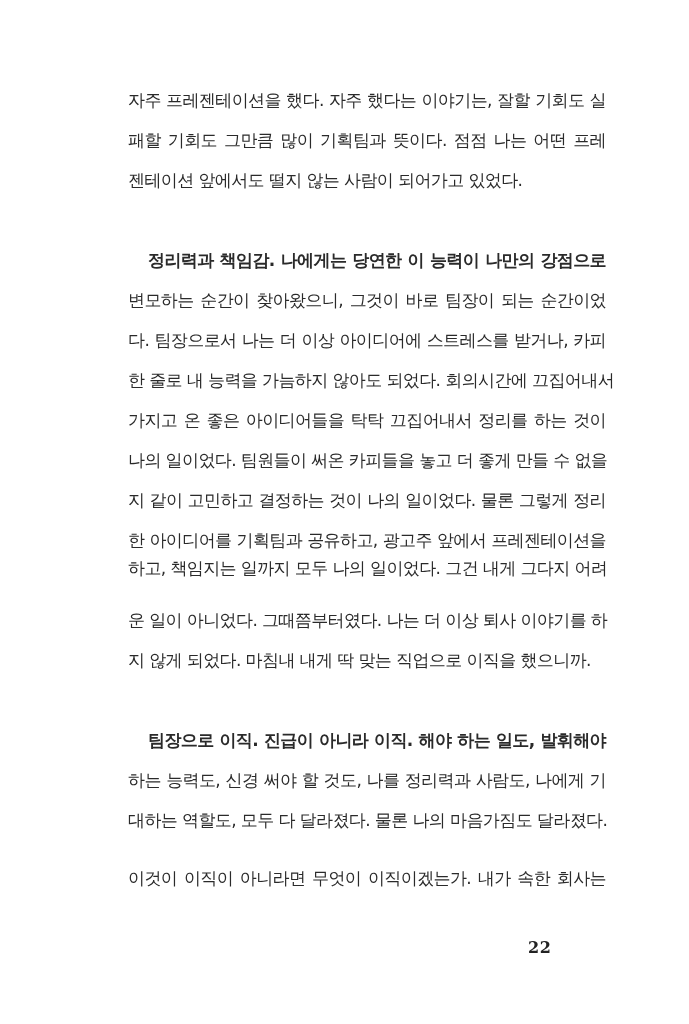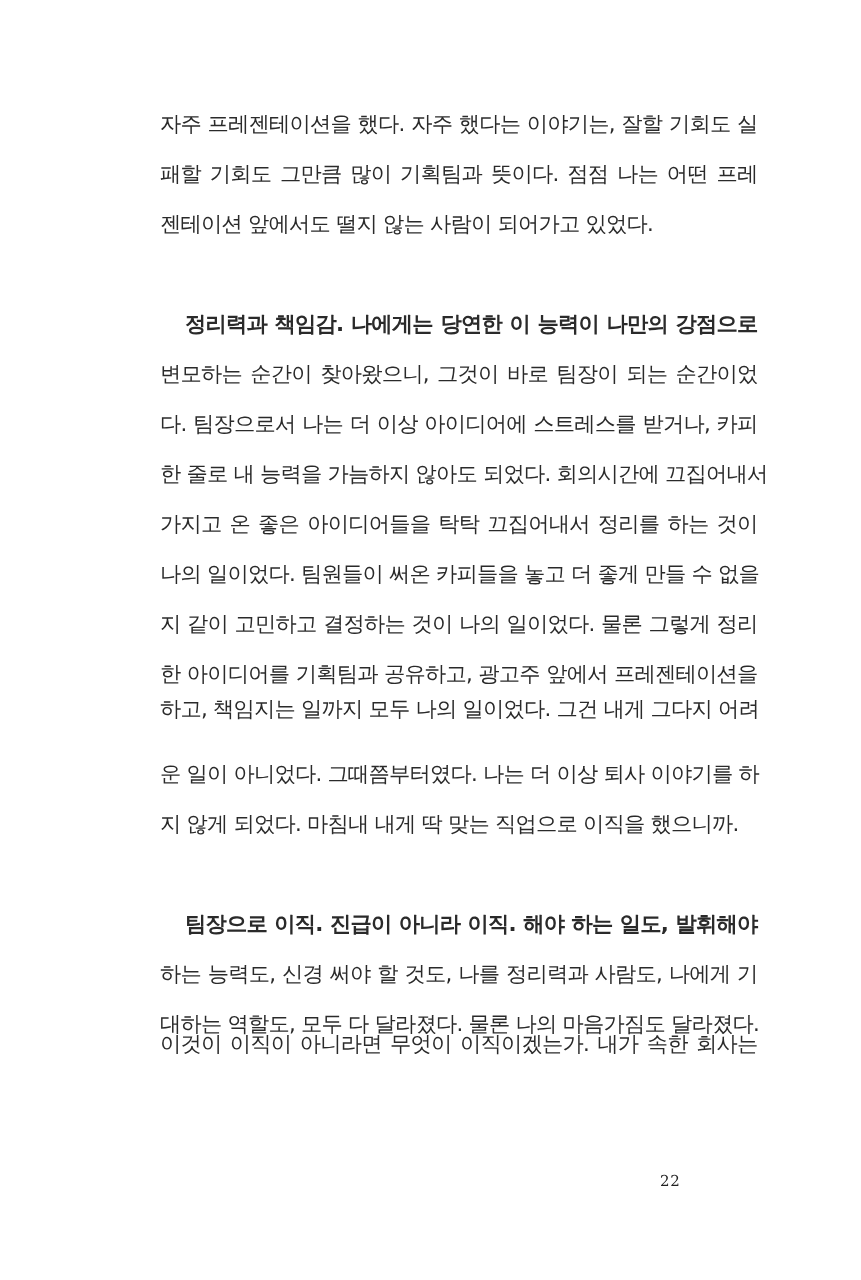--- a/index.html
+++ b/index.html
@@ -39,22 +39,22 @@
     .line.indent {
       left: 100px;
       width: 458px;
       font-weight: bold;
     }
     .page-number {
       position: absolute;
       left: 528px;
       top: 938px;
       font-family: "DejaVu Serif", "Liberation Serif", serif;
-      font-size: 12px;
-      font-weight: normal;
+      font-size: 16px;
+      font-weight: bold;
       color: #222;
       letter-spacing: 0.5px;
     }
   </style>
 </head>
 <body>
 
 <div class="page">
 
   <div>
@@ -74,17 +74,17 @@
     <div class="line" style="top:520px">한 아이디어를 기획팀과 공유하고, 광고주 앞에서 프레젠테이션을</div>
     <div class="line" style="top:548px">하고, 책임지는 일까지 모두 나의 일이었다. 그건 내게 그다지 어려</div>
     <div class="line" style="top:600px">운 일이 아니었다. 그때쯤부터였다. 나는 더 이상 퇴사 이야기를 하</div>
     <div class="line last" style="top:640px">지 않게 되었다. 마침내 내게 딱 맞는 직업으로 이직을 했으니까.</div>
   </div>
 
   <div>
     <div class="line indent" style="top:720px">팀장으로 이직. 진급이 아니라 이직. 해야 하는 일도, 발휘해야</div>
     <div class="line" style="top:760px">하는 능력도, 신경 써야 할 것도, 나를 정리력과 사람도, 나에게 기</div>
     <div class="line" style="top:800px">대하는 역할도, 모두 다 달라졌다. 물론 나의 마음가짐도 달라졌다.</div>
-    <div class="line" style="top:816px">이것이 이직이 아니라면 무엇이 이직이겠는가. 내가 속한 회사는</div>
+    <div class="line" style="top:858px">이것이 이직이 아니라면 무엇이 이직이겠는가. 내가 속한 회사는</div>
   </div>
 
   <div class="page-number">22</div>
 </div>
 
 </body></html>

